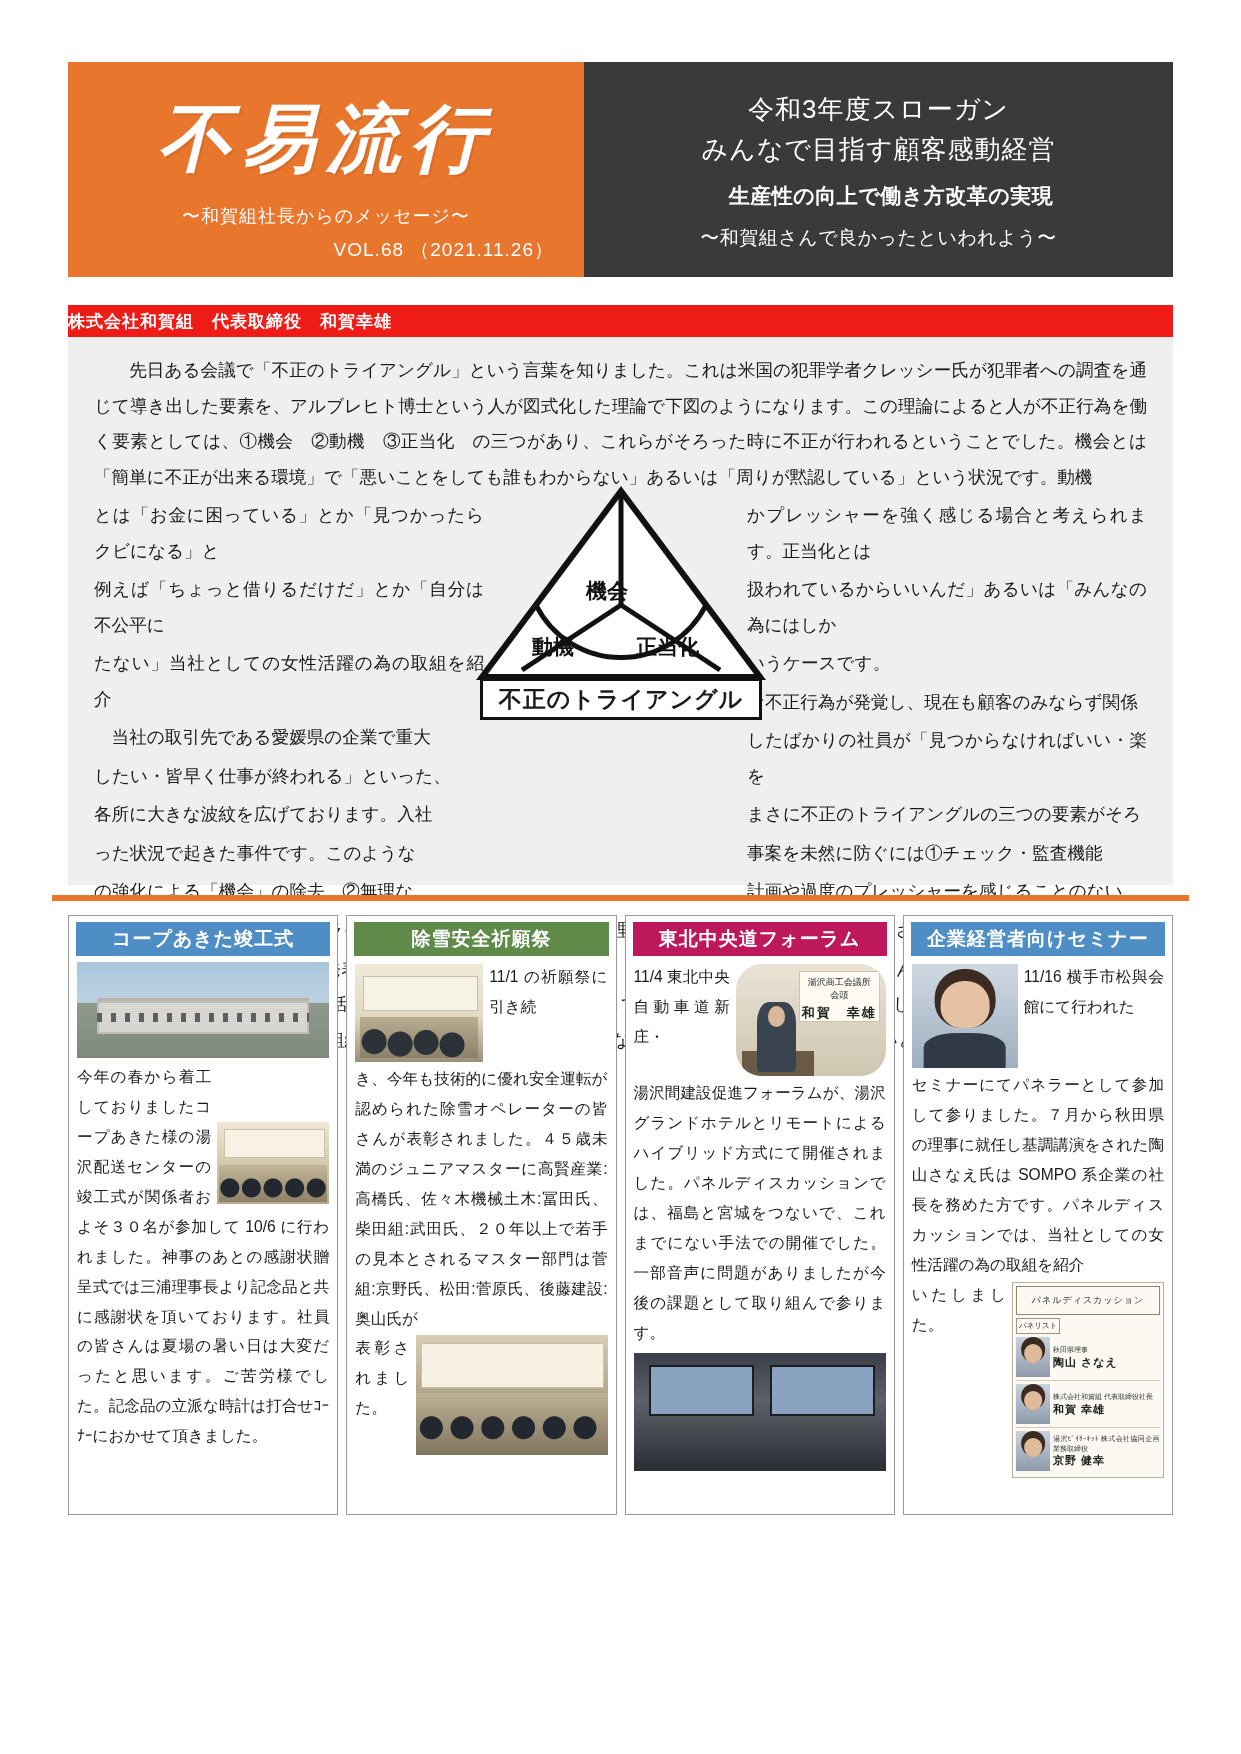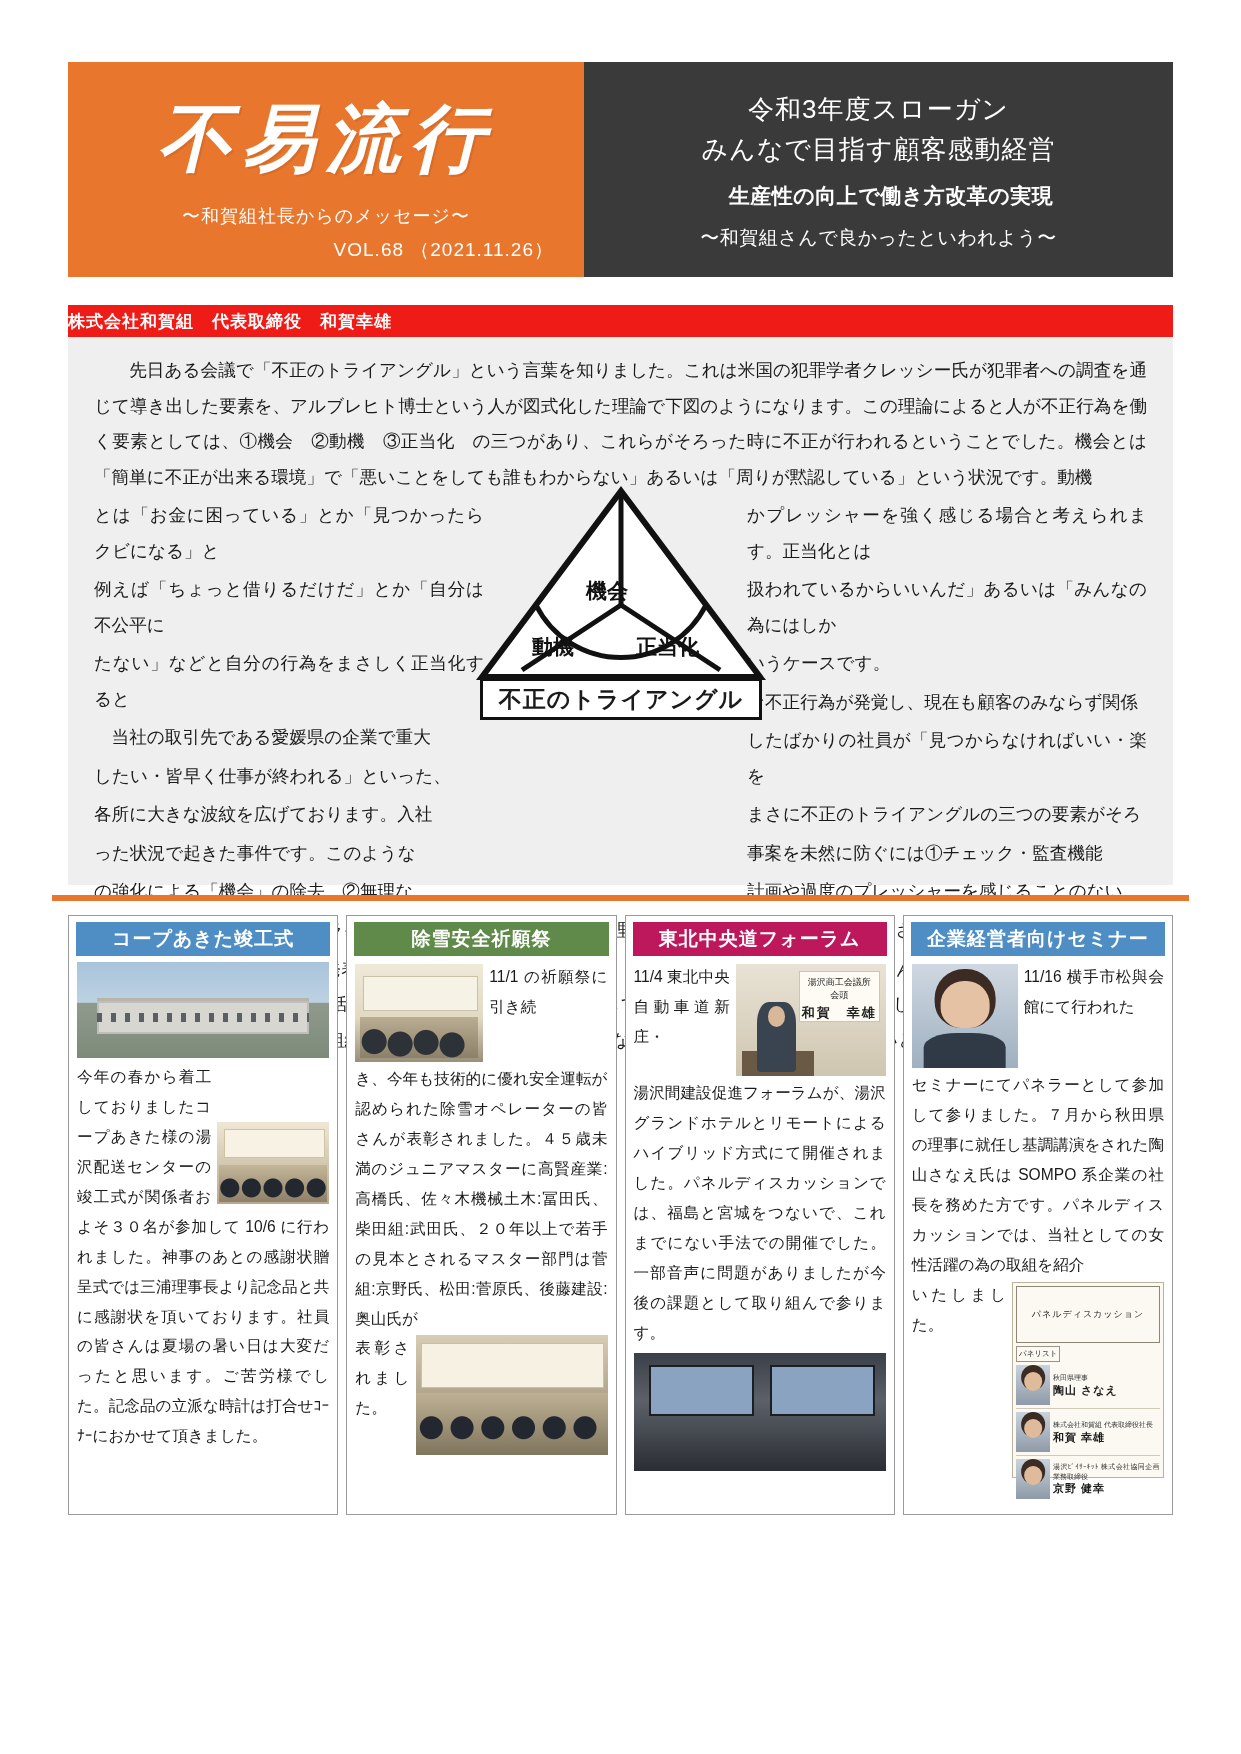--- a/index.html
+++ b/index.html
@@ -302,20 +302,21 @@
       radial-gradient(circle at 12% 60%, #2d3138 0 12px, transparent 13px),
       radial-gradient(circle at 34% 66%, #2d3138 0 12px, transparent 13px),
       radial-gradient(circle at 56% 62%, #2d3138 0 12px, transparent 13px),
       radial-gradient(circle at 78% 68%, #2d3138 0 12px, transparent 13px),
       linear-gradient(#b9ad92,#8b8069);
   }
 
   
   .ph-podium {
     background: linear-gradient(#e9e3d5, #cfc6b0);
+    border-radius: 26px;
   }
   .ph-podium .banner {
     position: absolute;
     left: 42%;
     top: 6%;
     width: 54%;
     height: 46%;
     background: #fdfbf4;
     border: 1px solid #cfc6a8;
     font-size: 9px;
@@ -479,21 +480,21 @@
     border: 1px solid #b9b19c;
     font-size: 8.5px;
     color: #1a1a1a;
     box-sizing: border-box;
     padding: 3px;
   }
   .poster-title {
     text-align: center;
     border: 1px solid #8c8676;
     font-size: 9px;
-    padding: 19px 0;
+    padding: 5px 0;
     letter-spacing: 1px;
   }
   .poster-row {
     display: flex;
     align-items: center;
     gap: 3px;
     margin-top: 3px;
   }
   .poster-face {
     width: 34px; height: 40px;
@@ -559,21 +560,21 @@
       </svg>
       <div class="fig-label fig-kikai">機会</div>
       <div class="fig-label fig-douki">動機</div>
       <div class="fig-label fig-seito">正当化</div>
       <div class="fig-caption">不正のトライアングル</div>
     </div>
 
     <div class="wrap-left">
       <p style="text-indent:0">とは「お金に困っている」とか「見つかったらクビになる」と</p>
       <p style="text-indent:0">例えば「ちょっと借りるだけだ」とか「自分は不公平に</p>
-      <p style="text-indent:0">たない」などと自分の行為をまさしく正当化すると</p>
+      <p style="text-indent:0">たない」当社としての女性活躍の為の取組を紹介</p>
       <p style="text-indent:0">　当社の取引先である愛媛県の企業で重大</p>
       <p style="text-indent:0">したい・皆早く仕事が終われる」といった、</p>
       <p style="text-indent:0">各所に大きな波紋を広げております。入社</p>
       <p style="text-indent:0">った状況で起きた事件です。このような</p>
       <p style="text-indent:0">の強化による「機会」の除去、②無理な</p>
     </div>
 
     <div class="wrap-right">
       <p style="text-indent:0">かプレッシャーを強く感じる場合と考えられます。正当化とは</p>
       <p style="text-indent:0">扱われているからいいんだ」あるいは「みんなの為にはしか</p>

